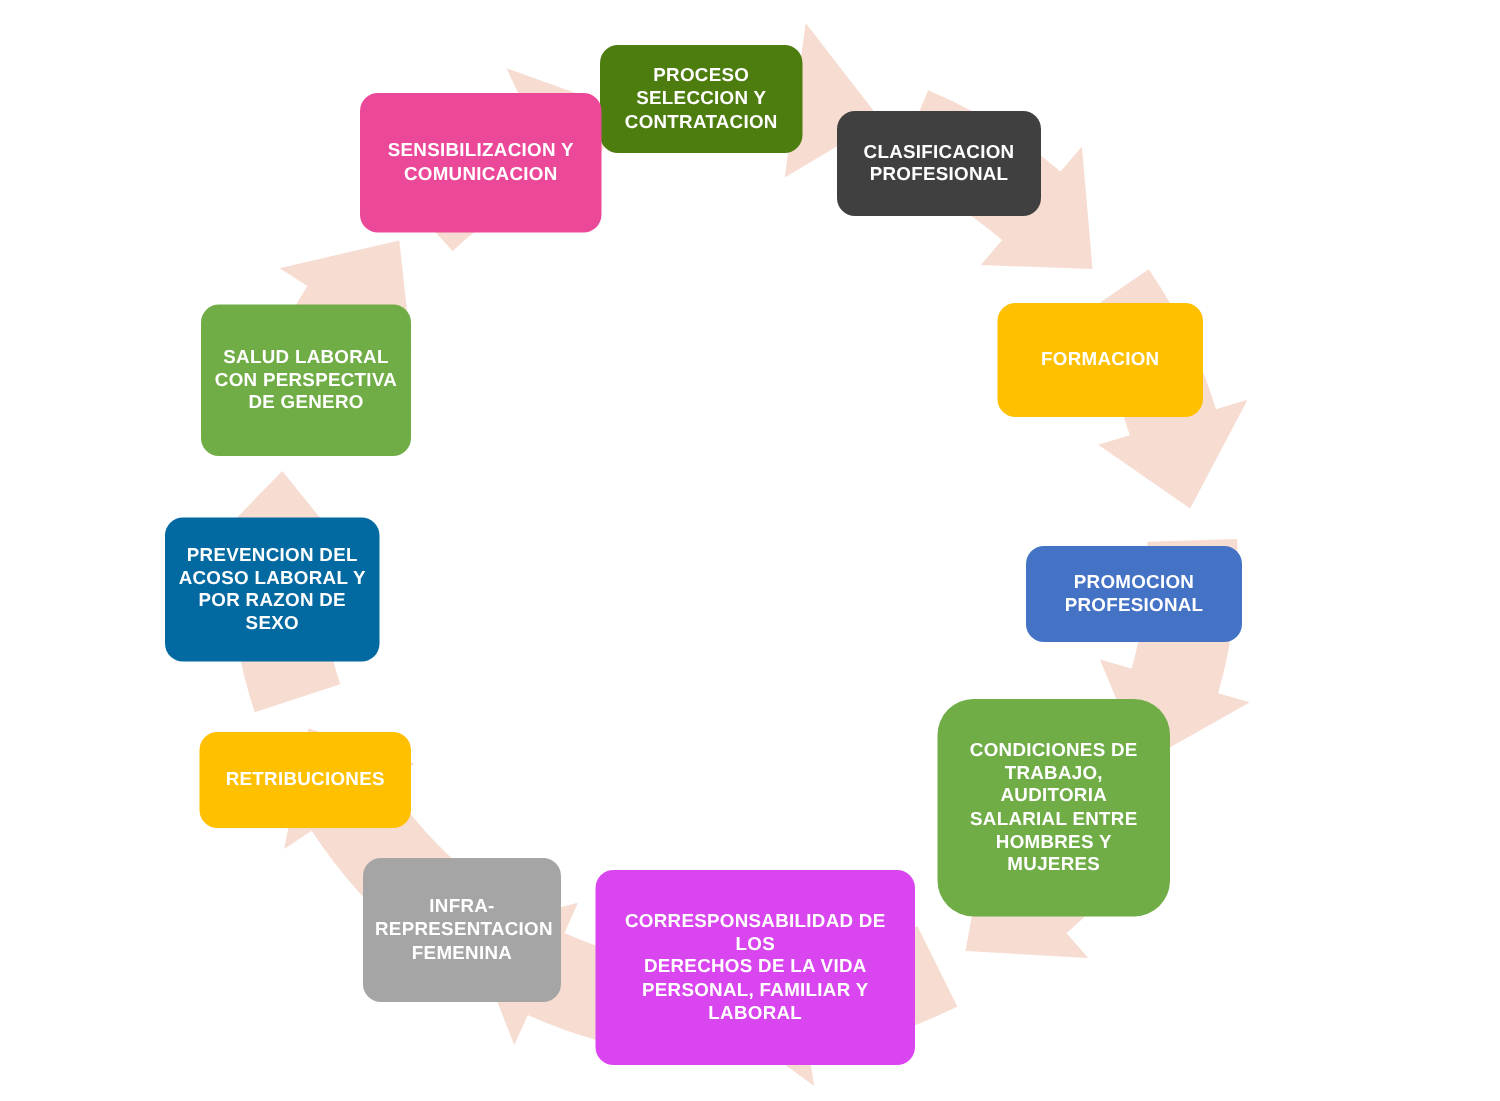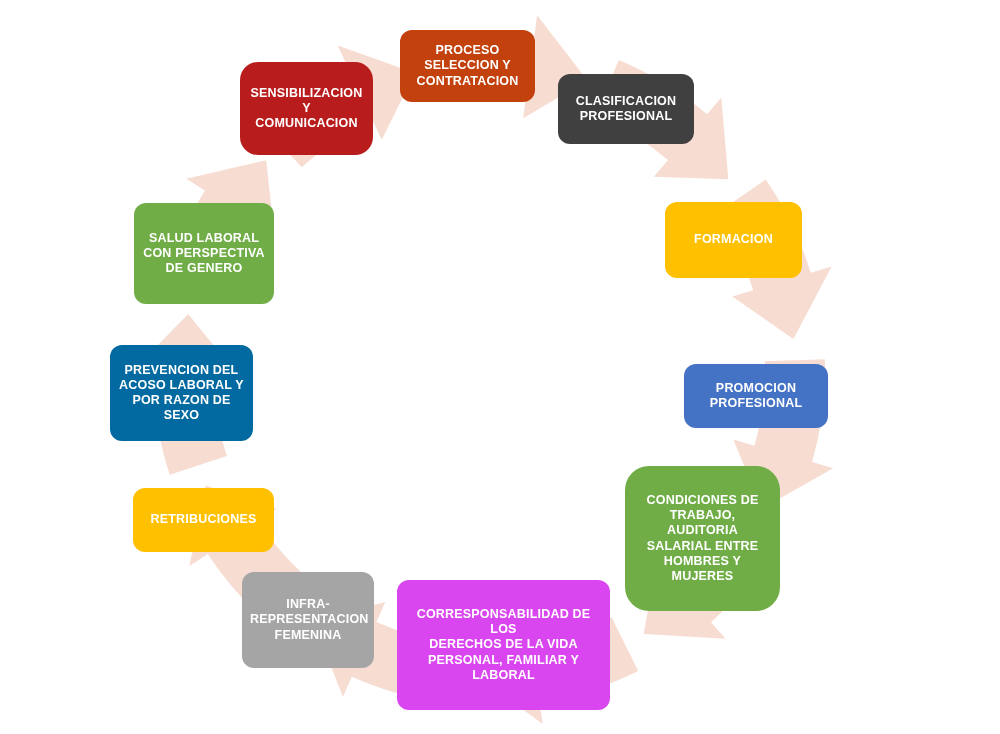--- a/index.html
+++ b/index.html
@@ -59,21 +59,21 @@
       <path d="M 777.28 542.60 A 336 336 0 0 1 711.04 622.18 L 725.58 638.69 L 643.68 634.03 L 656.85 560.63 L 671.39 577.15 A 276 276 0 0 0 725.80 511.77 Z" fill="#F7DCD2"></path>
       <path d="M 638.21 671.05 A 336 336 0 0 1 539.45 702.19 L 542.76 723.94 L 476.38 675.74 L 527.14 621.12 L 530.44 642.87 A 276 276 0 0 0 611.56 617.29 Z" fill="#F7DCD2"></path>
       <path d="M 451.76 703.93 A 336 336 0 0 1 351.85 676.73 L 342.87 696.82 L 313.09 620.38 L 385.32 601.88 L 376.34 621.96 A 276 276 0 0 0 458.41 644.30 Z" fill="#F7DCD2"></path>
       <path d="M 277.13 630.79 A 336 336 0 0 1 207.79 553.89 L 189.38 565.93 L 205.65 485.53 L 276.42 509.01 L 258.01 521.05 A 276 276 0 0 0 314.97 584.22 Z" fill="#F7DCD2"></path>
       <path d="M 169.78 474.84 A 336 336 0 0 1 153.01 372.67 L 131.01 372.84 L 188.17 314.00 L 235.01 372.02 L 213.01 372.19 A 276 276 0 0 0 226.78 456.12 Z" fill="#F7DCD2"></path>
       <path d="M 163.77 285.61 A 336 336 0 0 1 204.91 190.59 L 186.31 178.85 L 266.20 160.25 L 274.24 234.38 L 255.64 222.63 A 276 276 0 0 0 221.85 300.68 Z" fill="#F7DCD2"></path>
       <path d="M 261.02 123.18 A 336 336 0 0 1 347.00 65.48 L 337.70 45.54 L 414.97 73.09 L 381.65 139.80 L 372.36 119.86 A 276 276 0 0 0 301.73 167.25 Z" fill="#F7DCD2"></path>
     </svg>
 
   <div id="nodes">
-      <div class="node" style="left: 400px; top: 30px; width: 135px; height: 72px; background: #c2410c; font-size: 12.5px;">
+      <div class="node" style="left: 400px; top: 30px; width: 135px; height: 72px; background: #4d7c0f; font-size: 12.5px;">
         <span class="node-label">PROCESO
 SELECCION Y
 CONTRATACION</span>
       </div>
       <div class="node" style="left: 558px; top: 74px; width: 136px; height: 70px; background: #404040; font-size: 12.5px;">
         <span class="node-label">CLASIFICACION
 PROFESIONAL</span>
       </div>
       <div class="node" style="left: 665px; top: 202px; width: 137px; height: 76px; background: rgb(255, 192, 0); font-size: 12.5px;">
         <span class="node-label">FORMACION</span>
@@ -108,19 +108,19 @@
         <span class="node-label">PREVENCION DEL
 ACOSO LABORAL Y
 POR RAZON DE
 SEXO</span>
       </div>
       <div class="node" style="left: 134px; top: 183px; width: 140px; height: 101px; background: rgb(112, 173, 71); font-size: 12.5px; margin-top: 20px;">
         <span class="node-label">SALUD LABORAL
 CON PERSPECTIVA
 DE GENERO</span>
       </div>
-      <div class="node" style="left: 240px; top: 62px; width: 133px; height: 93px; background: #b91c1c; font-size: 12.5px; border-radius: 18px;">
+      <div class="node" style="left: 240px; top: 62px; width: 161px; height: 93px; background: #ec4899; font-size: 12.5px;">
         <span class="node-label">SENSIBILIZACION Y
 COMUNICACION</span>
       </div>
     </div>
 
 </div>
 
 </body></html>

